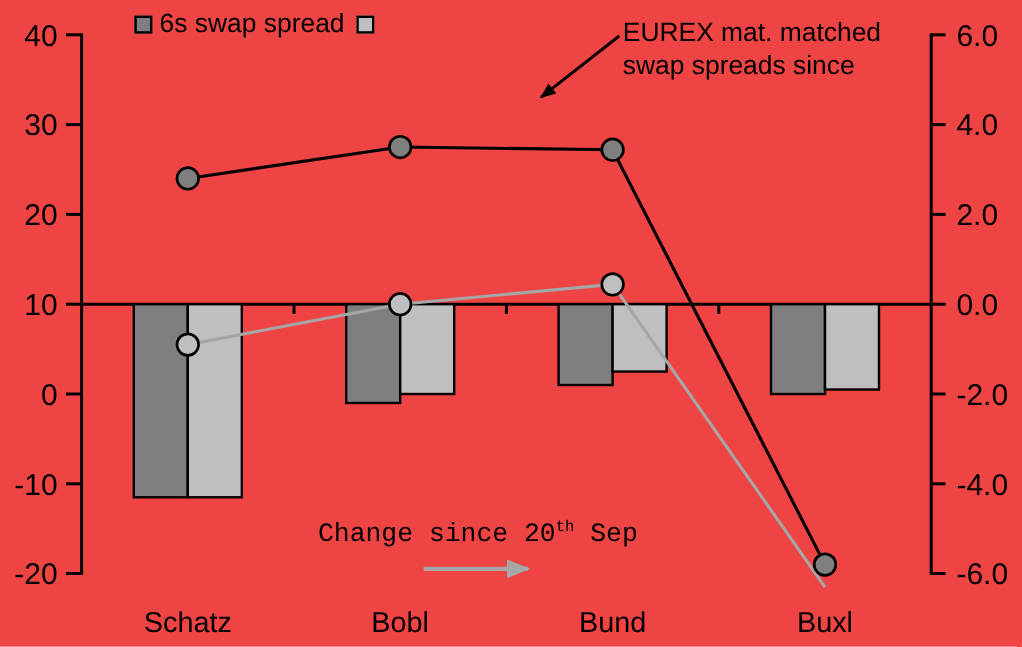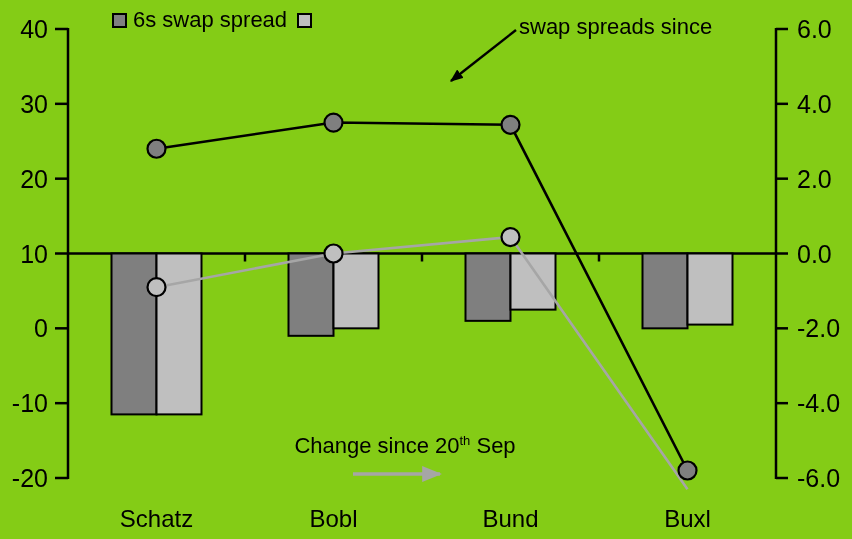--- a/index.html
+++ b/index.html
@@ -1,24 +1,24 @@
 <!DOCTYPE html>
 <html><head>
 <meta charset="utf-8">
 <style>
   html, body { margin: 0; padding: 0; background: #fff; }
   body { font-family: "Liberation Sans", sans-serif; color: #000; }
-  .stage { position: relative; width: 852px; height: 539px; background: #84cc16; overflow: hidden; }
+  .stage { position: relative; width: 852px; height: 539px; background: #ef4444; overflow: hidden; }
   .stage svg { position: absolute; left: 0; top: 0; }
   .legend { position: absolute; left: 112px; top: 9px; display: flex; gap: 10px; }
   .lrow { display: flex; align-items: center; gap: 6px; height: 22px; }
   .swatch { width: 15px; height: 15px; border: 2px solid #000; box-sizing: border-box; flex: 0 0 auto; }
   .llabel { font-size: 22px; line-height: 22px; white-space: nowrap; }
   .annot-eurex { position: absolute; left: 519px; top: 13px; font-size: 22px; line-height: 28px; white-space: nowrap; }
-  .annot-change { position: absolute; left: 265px; top: 433px; width: 280px; text-align: center; font-size: 22px; white-space: nowrap; }
+  .annot-change { position: absolute; left: 265px; top: 433px; width: 280px; text-align: left; font-size: 22px; white-space: nowrap; font-family: Liberation Mono, monospace; }
   .annot-change sup { font-size: 13px; line-height: 0; }
 </style>
 </head>
 <body>
 
 <div class="stage">
 
   <svg id="chart-svg" width="852" height="539" style="font-family: &quot;Liberation Sans&quot;, sans-serif;">
       <defs>
         <marker id="ah-black" viewBox="0 0 10 8" refX="9" refY="4" markerWidth="5.5" markerHeight="4.4" orient="auto">
@@ -91,18 +91,19 @@
     <div class="lrow">
       <span class="swatch" style="background: rgb(127, 127, 127);"></span>
       <span class="llabel">6s swap spread</span>
     </div>
     <div class="lrow">
       <span class="swatch" style="background: rgb(191, 191, 191);"></span>
     </div>
   </div>
 
   <div class="annot-eurex">
+    <div>EUREX mat. matched</div>
     <div>swap spreads since</div>
   </div>
 
   <div class="annot-change"><span>Change since 20</span><sup>th</sup><span> Sep</span></div>
 
 </div>
 
 </body></html>

